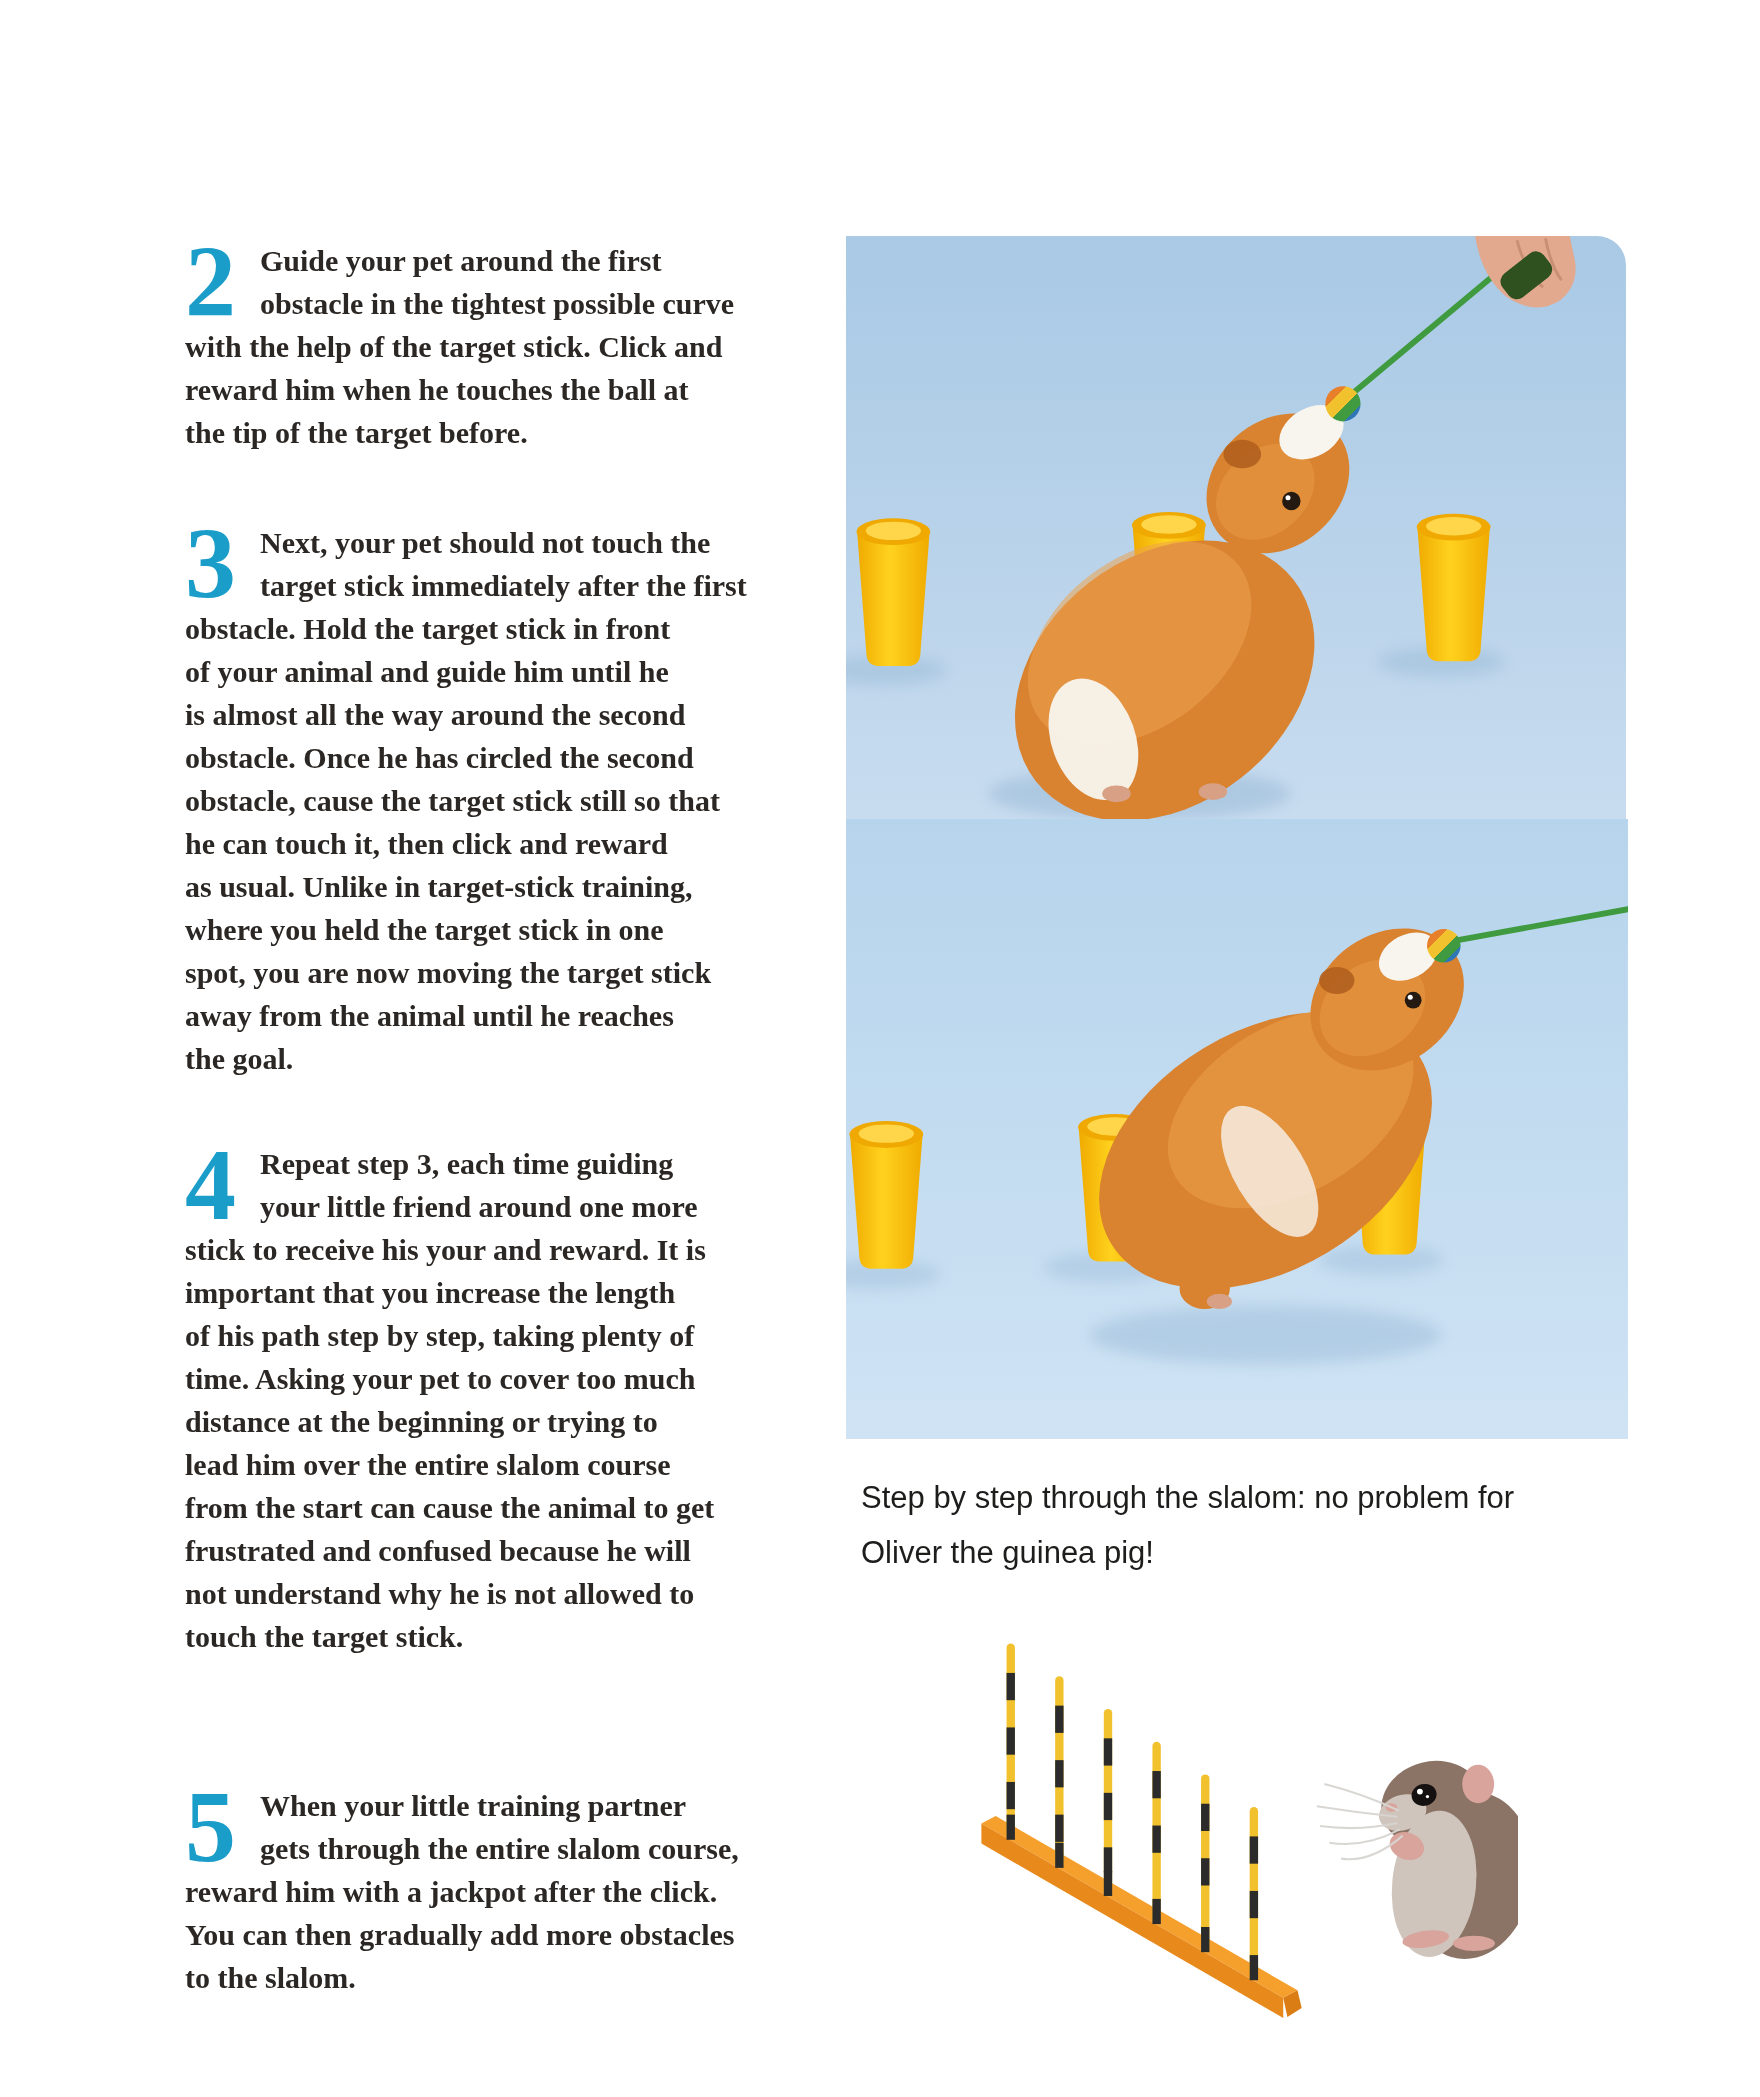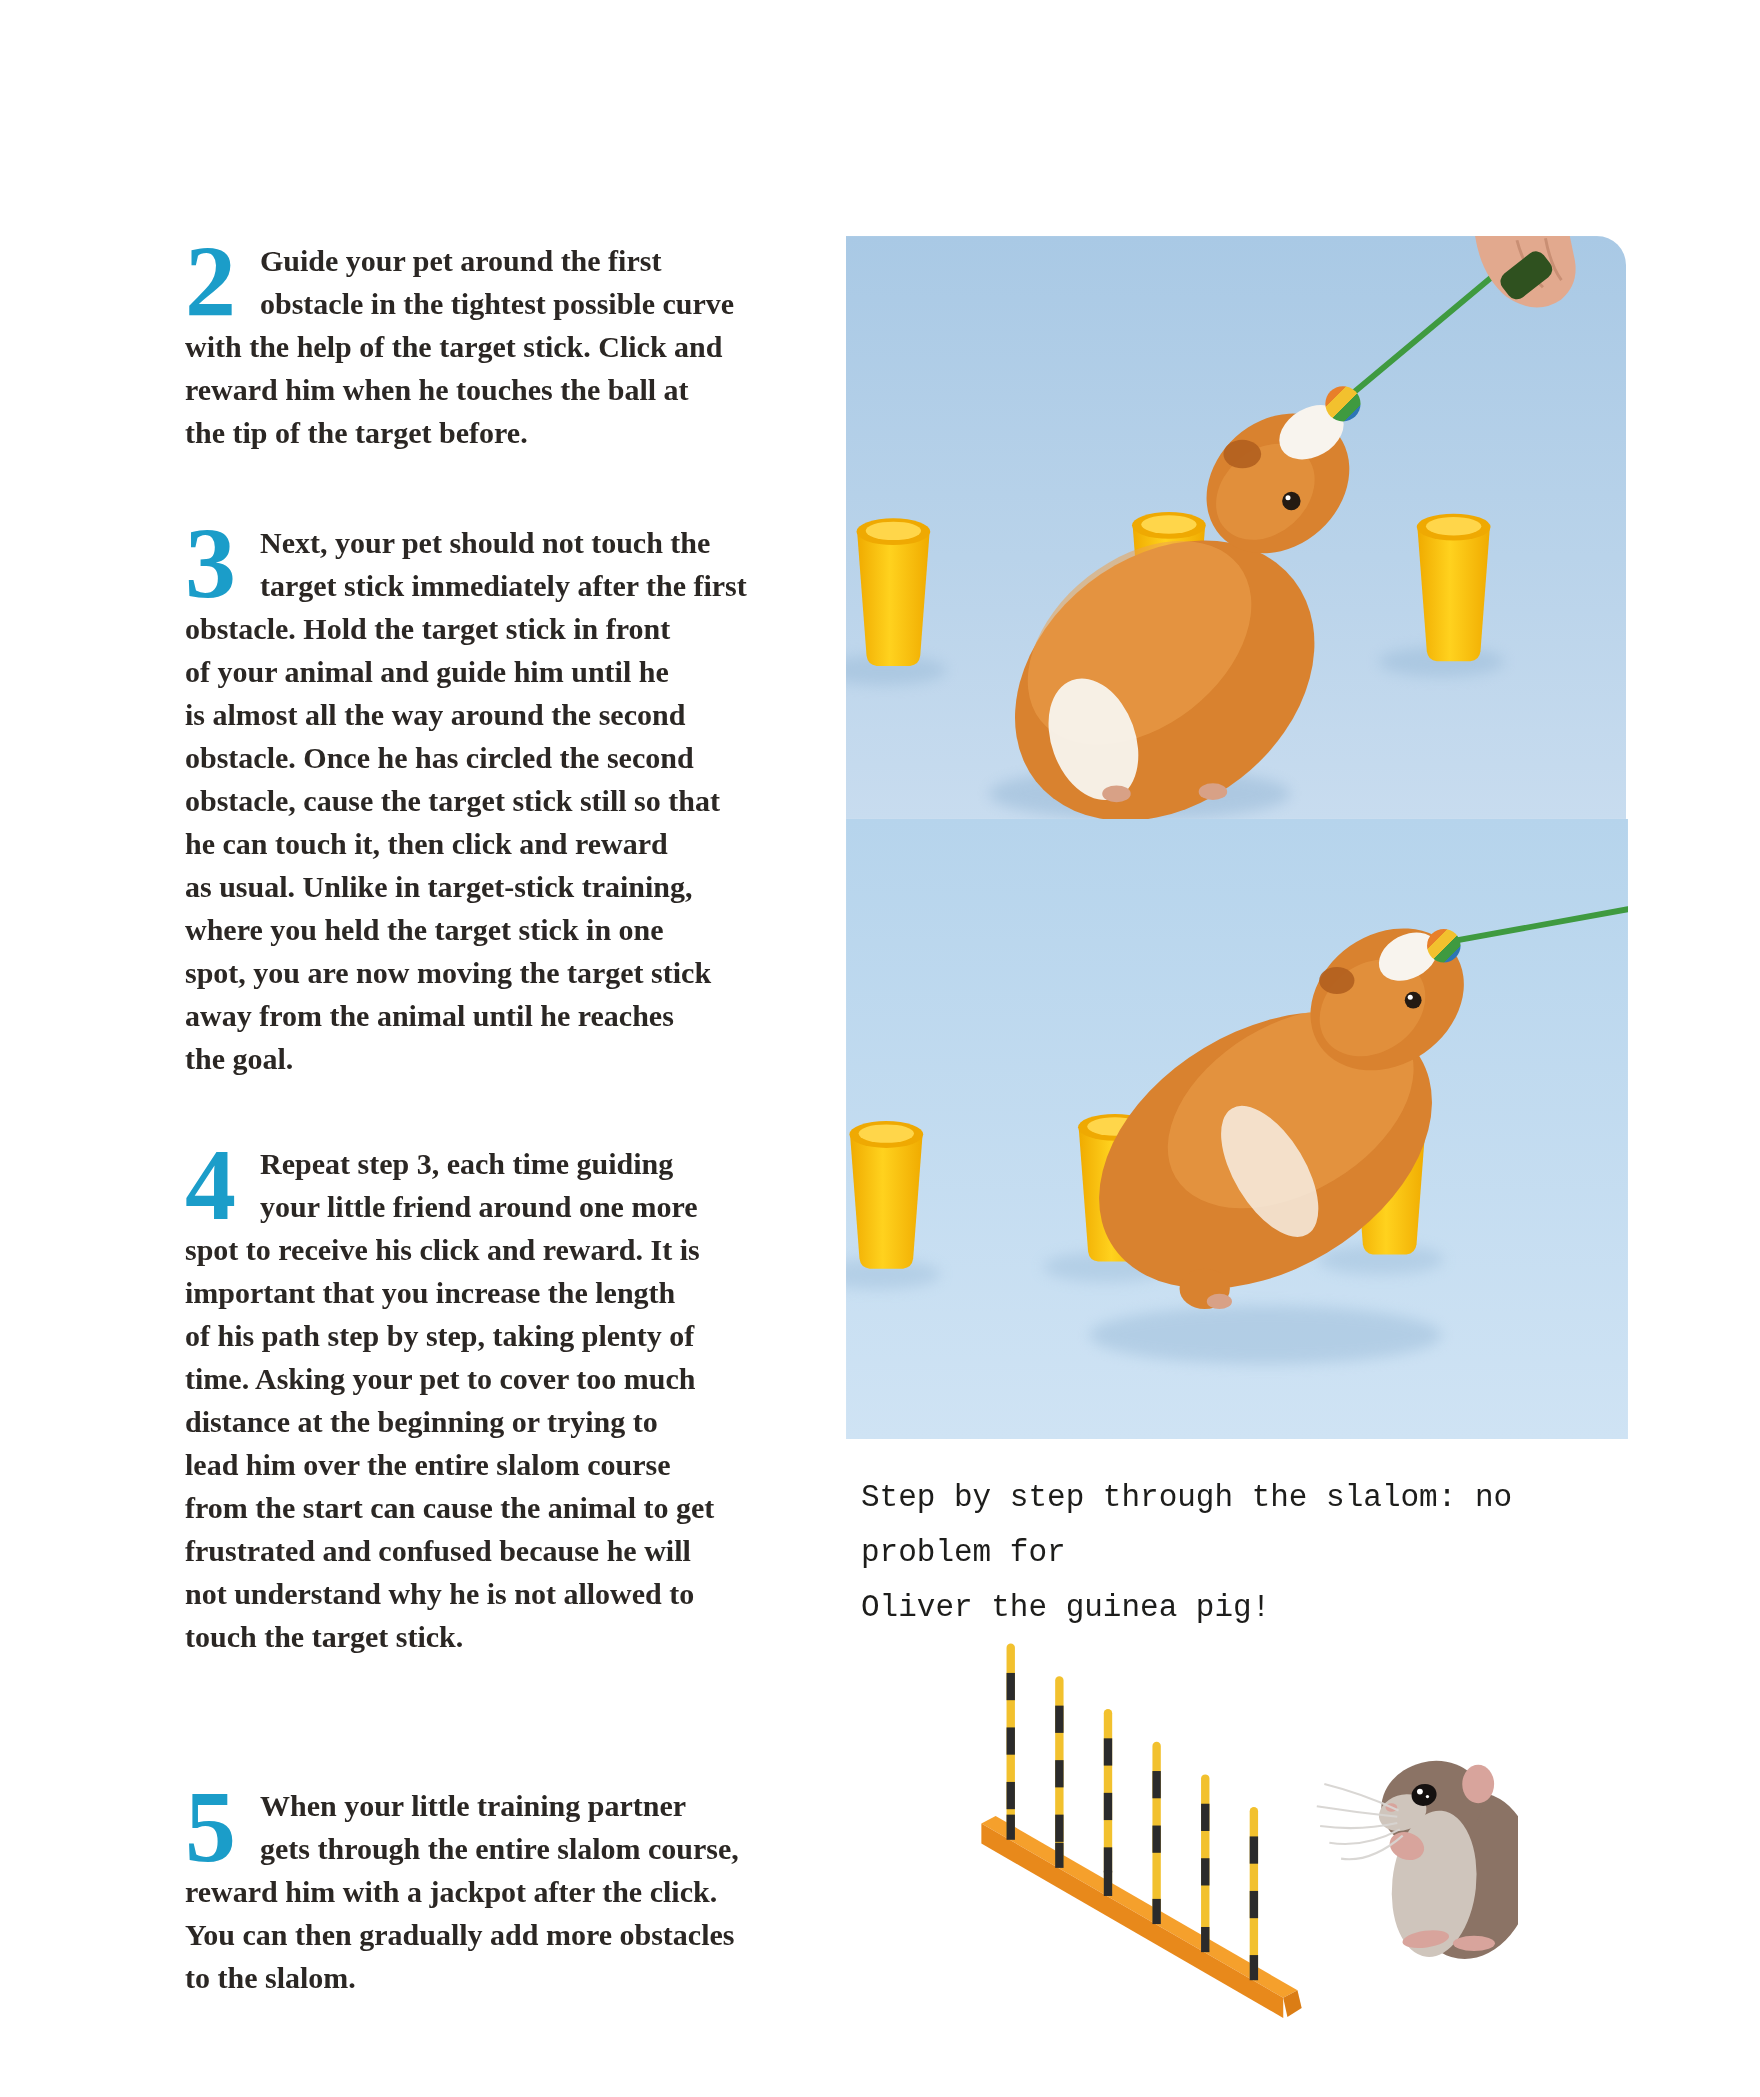--- a/index.html
+++ b/index.html
@@ -46,21 +46,21 @@
   #photo-1{left:846px;top:236px;width:780px;height:583px;border-radius:0 29px 0 0;}
   #photo-2{left:846px;top:819px;width:782px;height:620px;}
   .photo svg{display:block;}
 
   
   .caption{
     position:absolute;
     left:861px;
     top:1470px;
     width:755px;
-    font-family:Liberation Mono, monospace;
+    font-family:Liberation Sans, sans-serif;
     font-size:31px;
     line-height:55px;
     color:var(--caption-text,#1d1d1b);
   }
 
   
   .illustration{
     position:absolute;
     left:973px;
     top:1628px;
@@ -99,21 +99,21 @@
         <div class="tline">spot, you are now moving the target stick</div>
         <div class="tline">away from the animal until he reaches</div>
         <div class="tline">the goal.</div>
       </div>
   </div>
   <div class="step" id="step-4">
     <span class="num">4</span>
     <div class="lines">
         <div class="tline ind">Repeat step 3, each time guiding</div>
         <div class="tline ind">your little friend around one more</div>
-        <div class="tline">spot to receive his click and reward. It is</div>
+        <div class="tline">stick to receive his your and reward. It is</div>
         <div class="tline">important that you increase the length</div>
         <div class="tline">of his path step by step, taking plenty of</div>
         <div class="tline">time. Asking your pet to cover too much</div>
         <div class="tline">distance at the beginning or trying to</div>
         <div class="tline">lead him over the entire slalom course</div>
         <div class="tline">from the start can cause the animal to get</div>
         <div class="tline">frustrated and confused because he will</div>
         <div class="tline">not understand why he is not allowed to</div>
         <div class="tline">touch the target stick.</div>
       </div>

